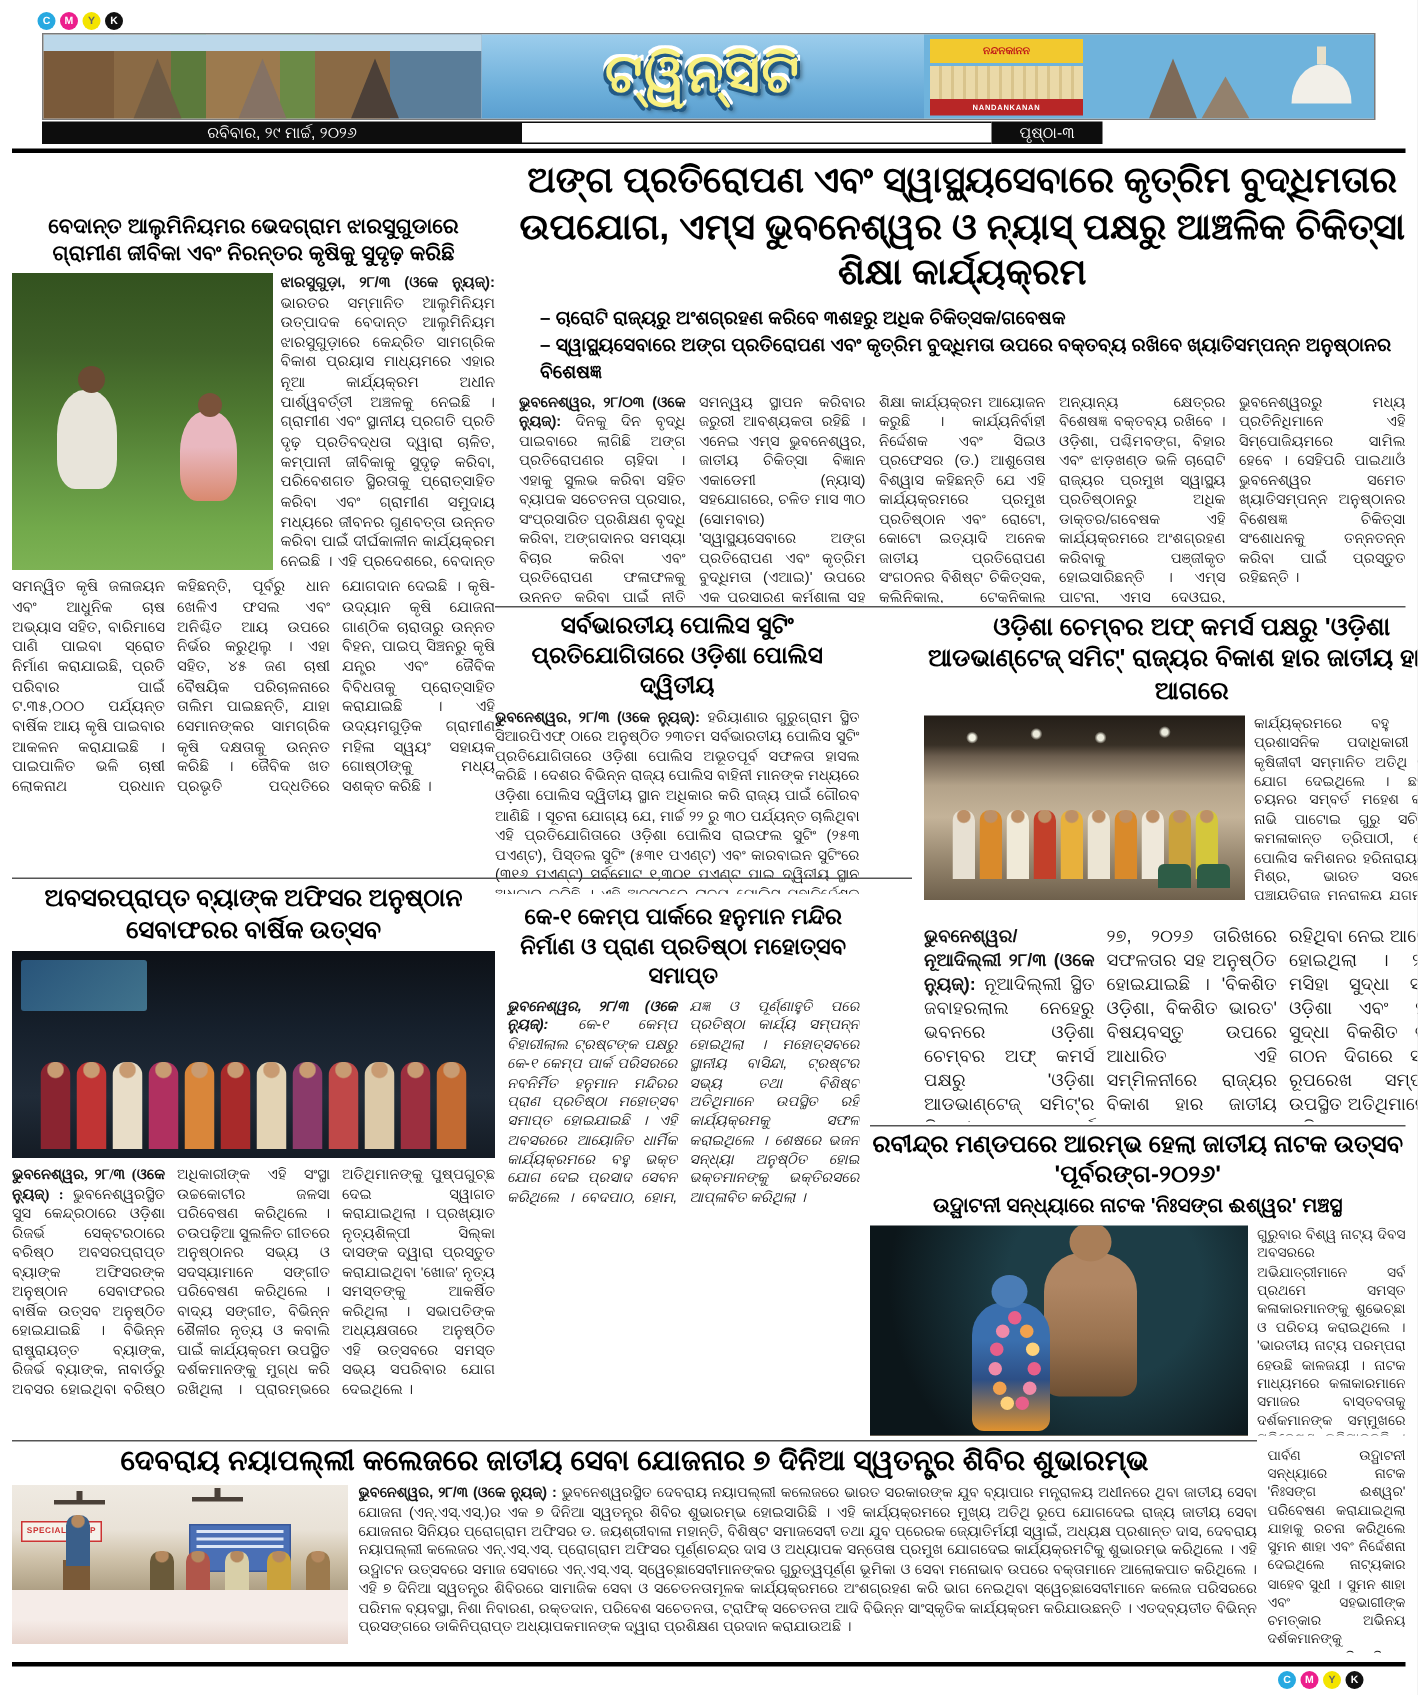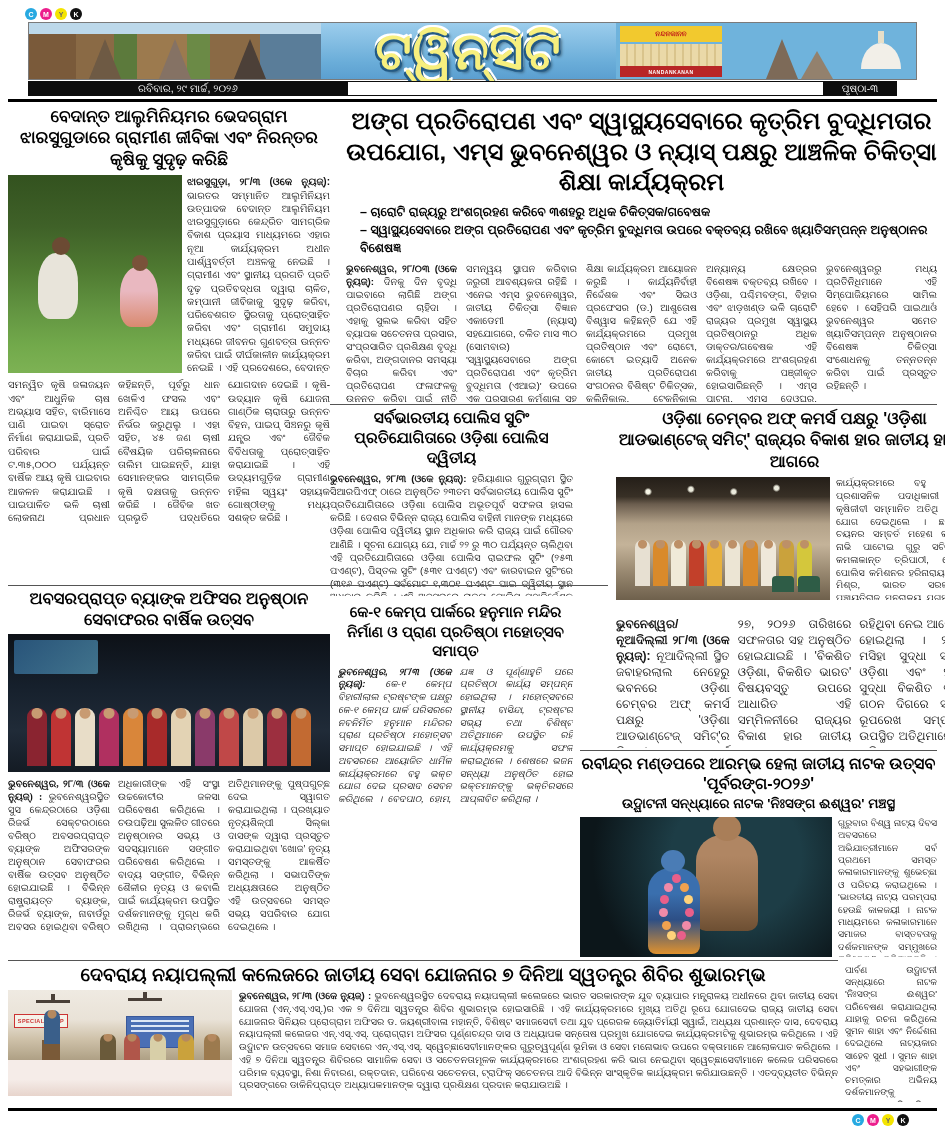--- a/index.html
+++ b/index.html
@@ -12,33 +12,33 @@
        display:flex;align-items:center;justify-content:center;line-height:1;}
   .dot.c{background:#27a9e1;} .dot.m{background:#ec1e8c;} .dot.y{background:#f4e400;color:#666;} .dot.k{background:#111;}
   
   #masthead{left:28px;top:22px;width:889px;height:58px;display:flex;border:1px solid #7a7a7a;box-sizing:border-box;}
   .mh-img{position:relative;overflow:hidden;flex:none;}
   #mh-left{width:292px;background:
      linear-gradient(180deg,#bcd8ea 0 20%,rgba(0,0,0,0) 20%),
      linear-gradient(90deg,#7a5a3a 0 16%,#8a6a45 16% 29%,#5c7a3c 29% 37%,#9c7a4e 37% 54%,#6b8a46 54% 62%,#8a6a45 62% 79%,#5a7d99 79% 100%);}
   #mh-center{width:297px;background:linear-gradient(180deg,#9ccdec 0%,#6aadd9 70%,#5b9fd0 100%);
      display:flex;align-items:center;justify-content:center;}
-  #mh-title{font-size:52px;font-weight:bold;color:#f7ef7e;letter-spacing:1px;
-     text-shadow:2px 2px 0 #235a85,-2px 2px 0 #235a85,2px -2px 0 #ffffff,-2px -2px 0 #ffffff,3px 3px 3px rgba(0,0,0,.4);}
+  #mh-title{font-size:36px;font-weight:bold;color:#f7ef7e;letter-spacing:1px;
+     text-shadow:2px 2px 0 #235a85,-2px 2px 0 #235a85,2px -2px 0 #ffffff,-2px -2px 0 #ffffff,3px 3px 3px rgba(0,0,0,.4);font-family:Liberation Mono, monospace;}
   #mh-right{width:300px;background:linear-gradient(180deg,#6fb3dc 0 100%);}
   .mh-shape{position:absolute;}
   .temple{width:0;height:0;border-left:16px solid transparent;border-right:16px solid transparent;border-bottom:40px solid #6e5a44;}
   .temple2{border-bottom-color:#857264;}
   .stupa{width:40px;height:26px;border-radius:50% 50% 0 0/100% 100% 0 0;background:#f2efe8;}
   .spire{width:6px;height:12px;background:#e8dfc8;}
   .nk-sign{background:#f2c92e;color:#c01818;font-size:7px;font-weight:bold;display:flex;align-items:center;justify-content:center;}
   .nk-strip{background:#b82626;color:#fff;font-size:5px;font-weight:bold;display:flex;align-items:center;justify-content:center;letter-spacing:.5px;}
   .nk-bldg{background:repeating-linear-gradient(90deg,#ead9a8 0 6px,#d9c48c 6px 8px);}
   
-  #datebar{left:28px;top:81px;width:869px;height:15px;display:flex;}
+  #datebar{left:28px;top:81px;width:707px;height:15px;display:flex;}
   .db-black{background:#0d0d0d;color:#fff;font-size:10.5px;display:flex;align-items:center;justify-content:center;}
   #db-date{width:320px;}
   #db-mid{flex:1;background:#fff;border-top:1px solid #0d0d0d;border-bottom:1px solid #0d0d0d;}
   #db-page{width:74px;}
   .rule{background:#000;}
   
   .article{position:absolute;overflow:hidden;}
   .hl{font-weight:bold;color:#000;text-align:center;}
   .subhl{font-weight:bold;color:#000;text-align:center;}
   .bullets{font-weight:bold;font-size:12.5px;line-height:1.45;color:#000;text-align:left;}
@@ -126,21 +126,21 @@
   </div>
 
   <div id="datebar" class="abs">
     <div id="db-date" class="db-black">ରବିବାର, ୨୯ ମାର୍ଚ୍ଚ, ୨୦୨୬</div>
     <div id="db-mid"></div>
     <div id="db-page" class="db-black">ପୃଷ୍ଠା-୩</div>
   </div>
   <div class="abs rule" style="left:8px;top:99px;width:929px;height:3px;"></div>
 
   <div class="article" style="left:8px;top:106px;width:322px;height:476px;">
-    <div class="hl" style="font-size:17px;line-height:1.26;">ବେଦାନ୍ତ ଆଲୁମିନିୟମର ଭେଦଗ୍ରାମ ଝାରସୁଗୁଡାରେ ଗ୍ରାମୀଣ ଜୀବିକା ଏବଂ ନିରନ୍ତର କୃଷିକୁ ସୁଦୃଢ଼ କରିଛି</div>
+    <div class="hl" style="font-size:14px;line-height:1.26;margin-top:36px;">ବେଦାନ୍ତ ଆଲୁମିନିୟମର ଭେଦଗ୍ରାମ ଝାରସୁଗୁଡାରେ ଗ୍ରାମୀଣ ଜୀବିକା ଏବଂ ନିରନ୍ତର କୃଷିକୁ ସୁଦୃଢ଼ କରିଛି</div>
     <div class="row" style="margin-top:5px;gap:5px;">
       <div class="ph ph-farm" style="width:174px;height:198px;">
         <div class="fg" style="left:30px;top:78px;width:40px;height:66px;background:#e8e4da;"></div>
         <div class="head" style="left:44px;top:62px;width:18px;height:18px;"></div>
         <div class="fg" style="left:112px;top:92px;width:38px;height:60px;background:linear-gradient(180deg,#e9b8c0 0 40%,#d9896f 100%);"></div>
         <div class="head" style="left:124px;top:80px;width:16px;height:16px;background:#7a523a;"></div>
       </div>
       <div class="body" style="flex:1;height:198px;overflow:hidden;">
         <b class="dl">ଝାରସୁଗୁଡ଼ା, ୨୮/୩ (ଓକେ ନ୍ୟୁଜ୍):</b>
         <span>ଭାରତର ସମ୍ମାନିତ ଆଲୁମିନିୟମ ଉତ୍ପାଦକ ବେଦାନ୍ତ ଆଲୁମିନିୟମ ଝାରସୁଗୁଡ଼ାରେ କେନ୍ଦ୍ରିତ ସାମଗ୍ରିକ ବିକାଶ ପ୍ରୟାସ ମାଧ୍ୟମରେ ଏହାର ନୂଆ କାର୍ଯ୍ୟକ୍ରମ ଅଧୀନ ପାର୍ଶ୍ୱବର୍ତ୍ତୀ ଅଞ୍ଚଳକୁ ନେଇଛି । ଗ୍ରାମୀଣ ଏବଂ ସ୍ଥାନୀୟ ପ୍ରଗତି ପ୍ରତି ଦୃଢ଼ ପ୍ରତିବଦ୍ଧତା ଦ୍ୱାରା ଚାଳିତ, କମ୍ପାନୀ ଜୀବିକାକୁ ସୁଦୃଢ଼ କରିବା, ପରିବେଶଗତ ସ୍ଥିରତାକୁ ପ୍ରୋତ୍ସାହିତ କରିବା ଏବଂ ଗ୍ରାମୀଣ ସମୁଦାୟ ମଧ୍ୟରେ ଜୀବନର ଗୁଣବତ୍ତା ଉନ୍ନତ କରିବା ପାଇଁ ଦୀର୍ଘକାଳୀନ କାର୍ଯ୍ୟକ୍ରମ ନେଇଛି । ଏହି ପ୍ରଦେଶରେ, ବେଦାନ୍ତ ପ୍ରକଳ୍ପ, କମଳେଇ ଝାରସୁଗୁଡ଼ା କାର୍ଯ୍ୟ ନିକଟବର୍ତ୍ତୀ ଗ୍ରାମଗୁଡ଼ିକରେ କୃଷି ଉତ୍ପାଦନ ବୃଦ୍ଧି କରିବା, ଆୟ ବଢ଼ାଇ ବିବିଧ କରିବା ଏବଂ ନିରନ୍ତର କୃଷି ପଦ୍ଧତିକୁ ପ୍ରୋତ୍ସାହିତ କରିବା ପାଇଁ ଚିଲାଉଁଶ, କରାଖୁଟା, ହେମ୍ପିଡ଼ିହ ବଜାରୀ, ସିରିଆପାଲି, ଭୁମାଣପୁର, ଭାଲେରିକରା, ପଦ୍ମପାଳି, ବରମାଳ ଗ୍ରାମରେ କାର୍ଯ୍ୟ କରୁଛି ।</span>

